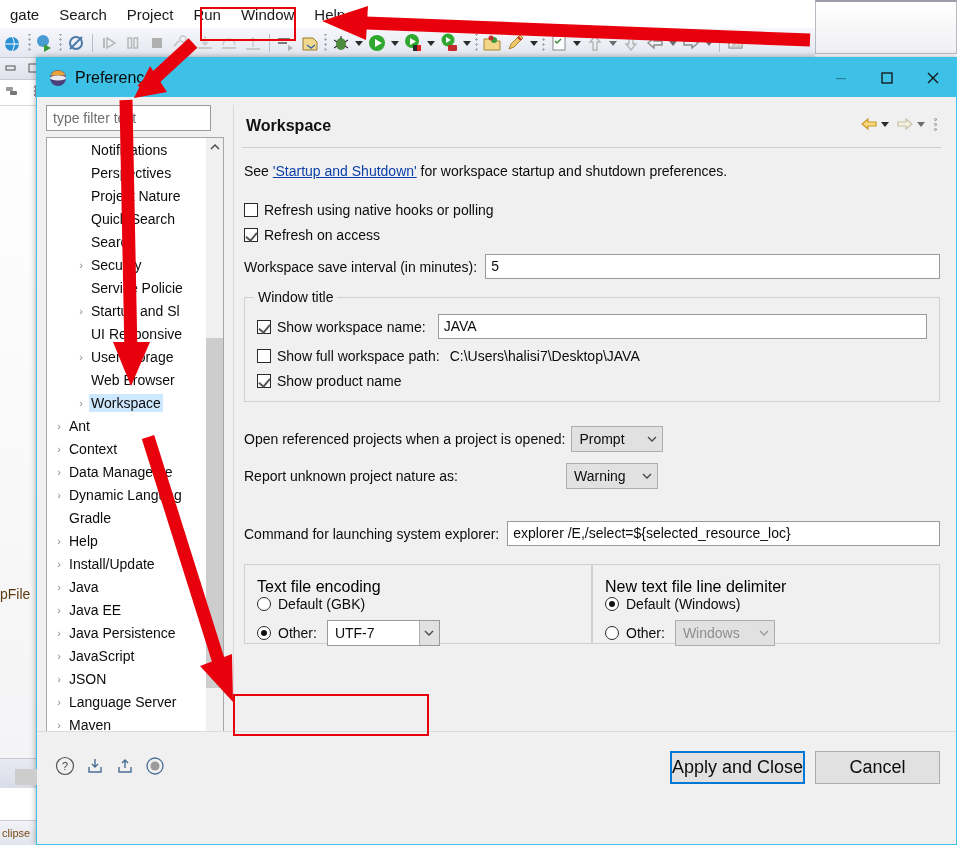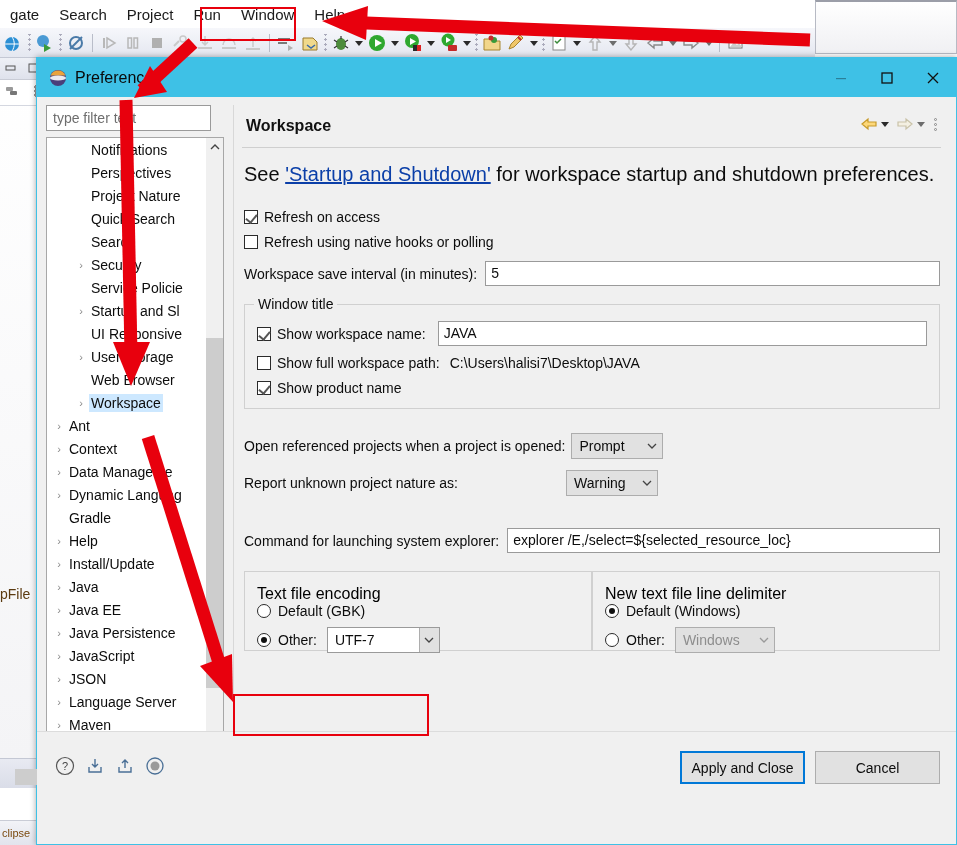--- a/index.html
+++ b/index.html
@@ -147,21 +147,21 @@
   .main-title { font-size: 16px; font-weight: bold; color: #111; line-height: 42px; }
   .head-nav { position: absolute; right: 8px; top: 8px; display: flex; align-items: center; }
   .hn { margin-left: 2px; display: flex; align-items: center; }
   .hn .caret { width: 14px; }
   .vdots { width: 12px; height: 22px; display:flex; flex-direction:column; align-items:center; justify-content:center; gap:2px; }
   .vdots i { width: 3px; height: 3px; border: 1px solid #888; border-radius: 50%; display: block; }
   .head-sep { position: absolute; left: 8px; right: 8px; top: 42px; height: 1px; background: #cfcfcf; }
 
   .content { position: absolute; left: 0; top: 43px; width: 716px; height: 646px; padding: 0 10px; }
 
-  .desc { font-size: 20px; color: #0c0c0c; margin-top: 15px; }
+  .desc { font-size: 14px; color: #0c0c0c; margin-top: 15px; }
   .desc a { color: #0b3fa8; text-decoration: underline; }
 
   .cbrow { display: flex; align-items: center; margin-top: 9px; font-size: 14px; color: #0c0c0c; }
   .cb {
     width: 14px; height: 14px; border: 1px solid #2a2a2a; background: #fff;
     margin-right: 6px; flex: none; position: relative;
   }
   .cb.on::after {
     content: ""; position: absolute; left: 3px; top: 1px; width: 5px; height: 9px;
     border: solid #555; border-width: 0 2px 2px 0; transform: rotate(40deg);
@@ -213,21 +213,21 @@
   }
 
   .dlg-footer {
     position: absolute; left: 0; bottom: 0; width: 919px; height: 76px;
     background: #f0f0f0; border-top: 1px solid #dcdcdc;
   }
   .footer-icons { position: absolute; left: 18px; top: 24px; display: flex; gap: 10px; align-items: center; }
   .footer-btns { position: absolute; right: 16px; top: 19px; display: flex; gap: 10px; }
   .btn-lg {
     height: 33px; min-width: 125px; display: flex; align-items: center; justify-content: center;
-    background: #e1e1e1; border: 1px solid #adadad; font-size: 14px; color: #0c0c0c;
+    background: #e1e1e1; border: 1px solid #adadad; font-size: 18px; color: #0c0c0c;
   }
   .btn-lg.focus { border: 2px solid #0078d7; }
 
   
   .anno { position: absolute; pointer-events: none; z-index: 60; }
   .red-box { position: absolute; border: 2px solid #e8000d; z-index: 55; pointer-events: none; }
 </style>
 </head>
 <body>
 
@@ -648,26 +648,26 @@
 
         <div class="content">
 
           <div class="desc">
             <span>See </span><a href="#">'Startup and Shutdown'</a><span> for workspace startup and shutdown preferences.</span>
           </div>
 
           <div style="height:14px"></div>
 
           <div class="cbrow">
+            <span class="cb"></span>
+            <span>Refresh using native hooks or polling</span>
+          </div>
+          <div class="cbrow">
             <span class="cb on"></span>
             <span>Refresh on access</span>
-          </div>
-          <div class="cbrow">
-            <span class="cb"></span>
-            <span>Refresh using native hooks or polling</span>
           </div>
 
           <div class="field-row">
             <span>Workspace save interval (in minutes):</span>
             <span class="txtinput" style="flex:1;margin-left:8px">5</span>
           </div>
 
           <div class="group">
             <span class="legend">Window title</span>
             <div class="cbrow" style="margin-top:2px">

